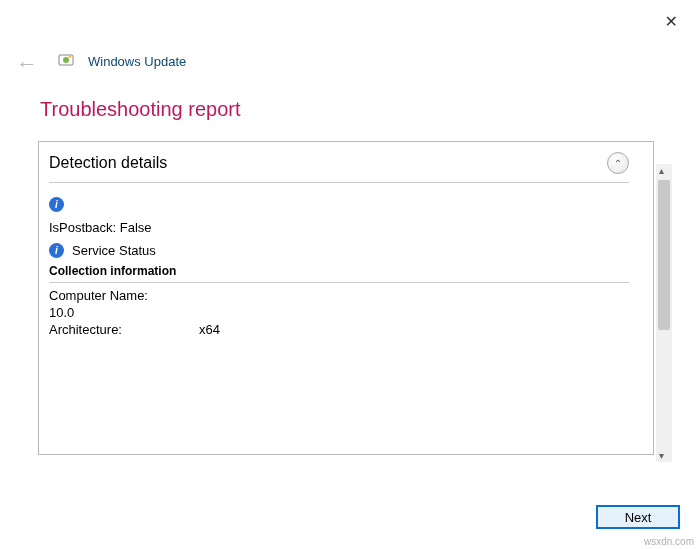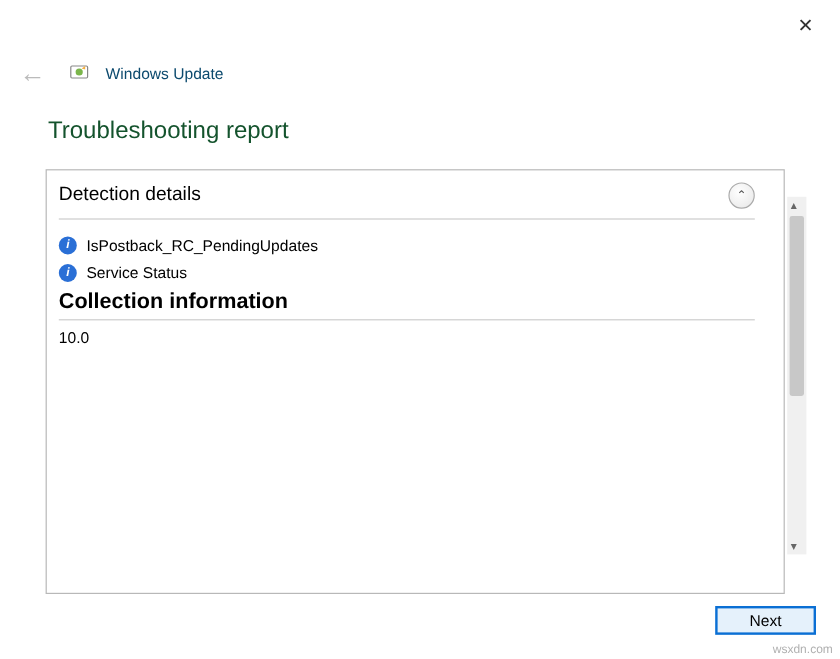--- a/index.html
+++ b/index.html
@@ -35,29 +35,29 @@
     padding: 0 8px 0 0;
   }
   .wu-icon {
     width: 18px; height: 16px;
     display: inline-block;
     position: relative;
   }
   .wu-icon svg { display: block; }
   .wu-title { font-size: 13px; color: #0c4a6e; }
   .heading {
-    color: #14532d;
+    color: #be185d;
     font-size: 20px;
     padding: 18px 40px 12px 40px;
     font-weight: 400;
   }
   .report-box {
     margin: 8px 0 0 38px;
     width: 616px;
-    height: 354px;
+    height: 314px;
     border: 1px solid #b8b8b8;
     position: relative;
     padding: 8px 14px 8px 14px;
     overflow: hidden;
   }
   .report-inner {
     position: absolute;
     left: 0; right: 18px; top: 0; bottom: 0;
     padding: 8px 6px 8px 10px;
   }
@@ -101,21 +101,21 @@
   }
   .boxed {
     border: 2px solid #d40808;
     margin: 6px 0 8px 0;
     padding: 6px 4px;
     font-size: 13px;
     line-height: 1.3;
   }
   .coll-title {
     font-weight: 600;
-    font-size: 18px;
+    font-size: 12px;
     padding: 2px 0 4px 0;
   }
   .kv-row { display: flex; font-size: 13px; padding: 1px 0; }
   .kv-key { width: 150px; }
   .sarrow { font-size: 10px; color: #666; }
   .sthumb {
     position: absolute;
     top: 14px;
     width: 12px;
     height: 150px;
@@ -186,34 +186,41 @@
 <div class="report-box">
   <div class="report-inner">
     <div class="section-row">
       <span class="section-title">Detection details</span>
       <span class="chevron-btn">⌃</span>
     </div>
     <hr class="hr">
 
     <div class="line-item">
       <span class="info-dot">i</span>
-      <span>IsPostback_RC_PendingUpdates</span>
+    </div>
+    <div class="line-item">
+      <span>IsPostback: False</span>
     </div>
     <div class="line-item">
       <span class="info-dot">i</span>
       <span>Service Status</span>
     </div>
 
 
     <div class="coll-title">Collection information</div>
     <hr class="hr" style="margin:0 0 4px 0">
     <div class="kv-row">
+      <span class="kv-key">Computer Name:</span>
     </div>
     <div class="kv-row">
       <span>10.0</span>
+    </div>
+    <div class="kv-row">
+      <span class="kv-key">Architecture:</span>
+      <span>x64</span>
     </div>
   </div>
 </div>
 
 <div class="outer-side">
   <span class="sarrow up">▴</span>
   <div class="sthumb"></div>
   <span class="sarrow down">▾</span>
 </div>
 

